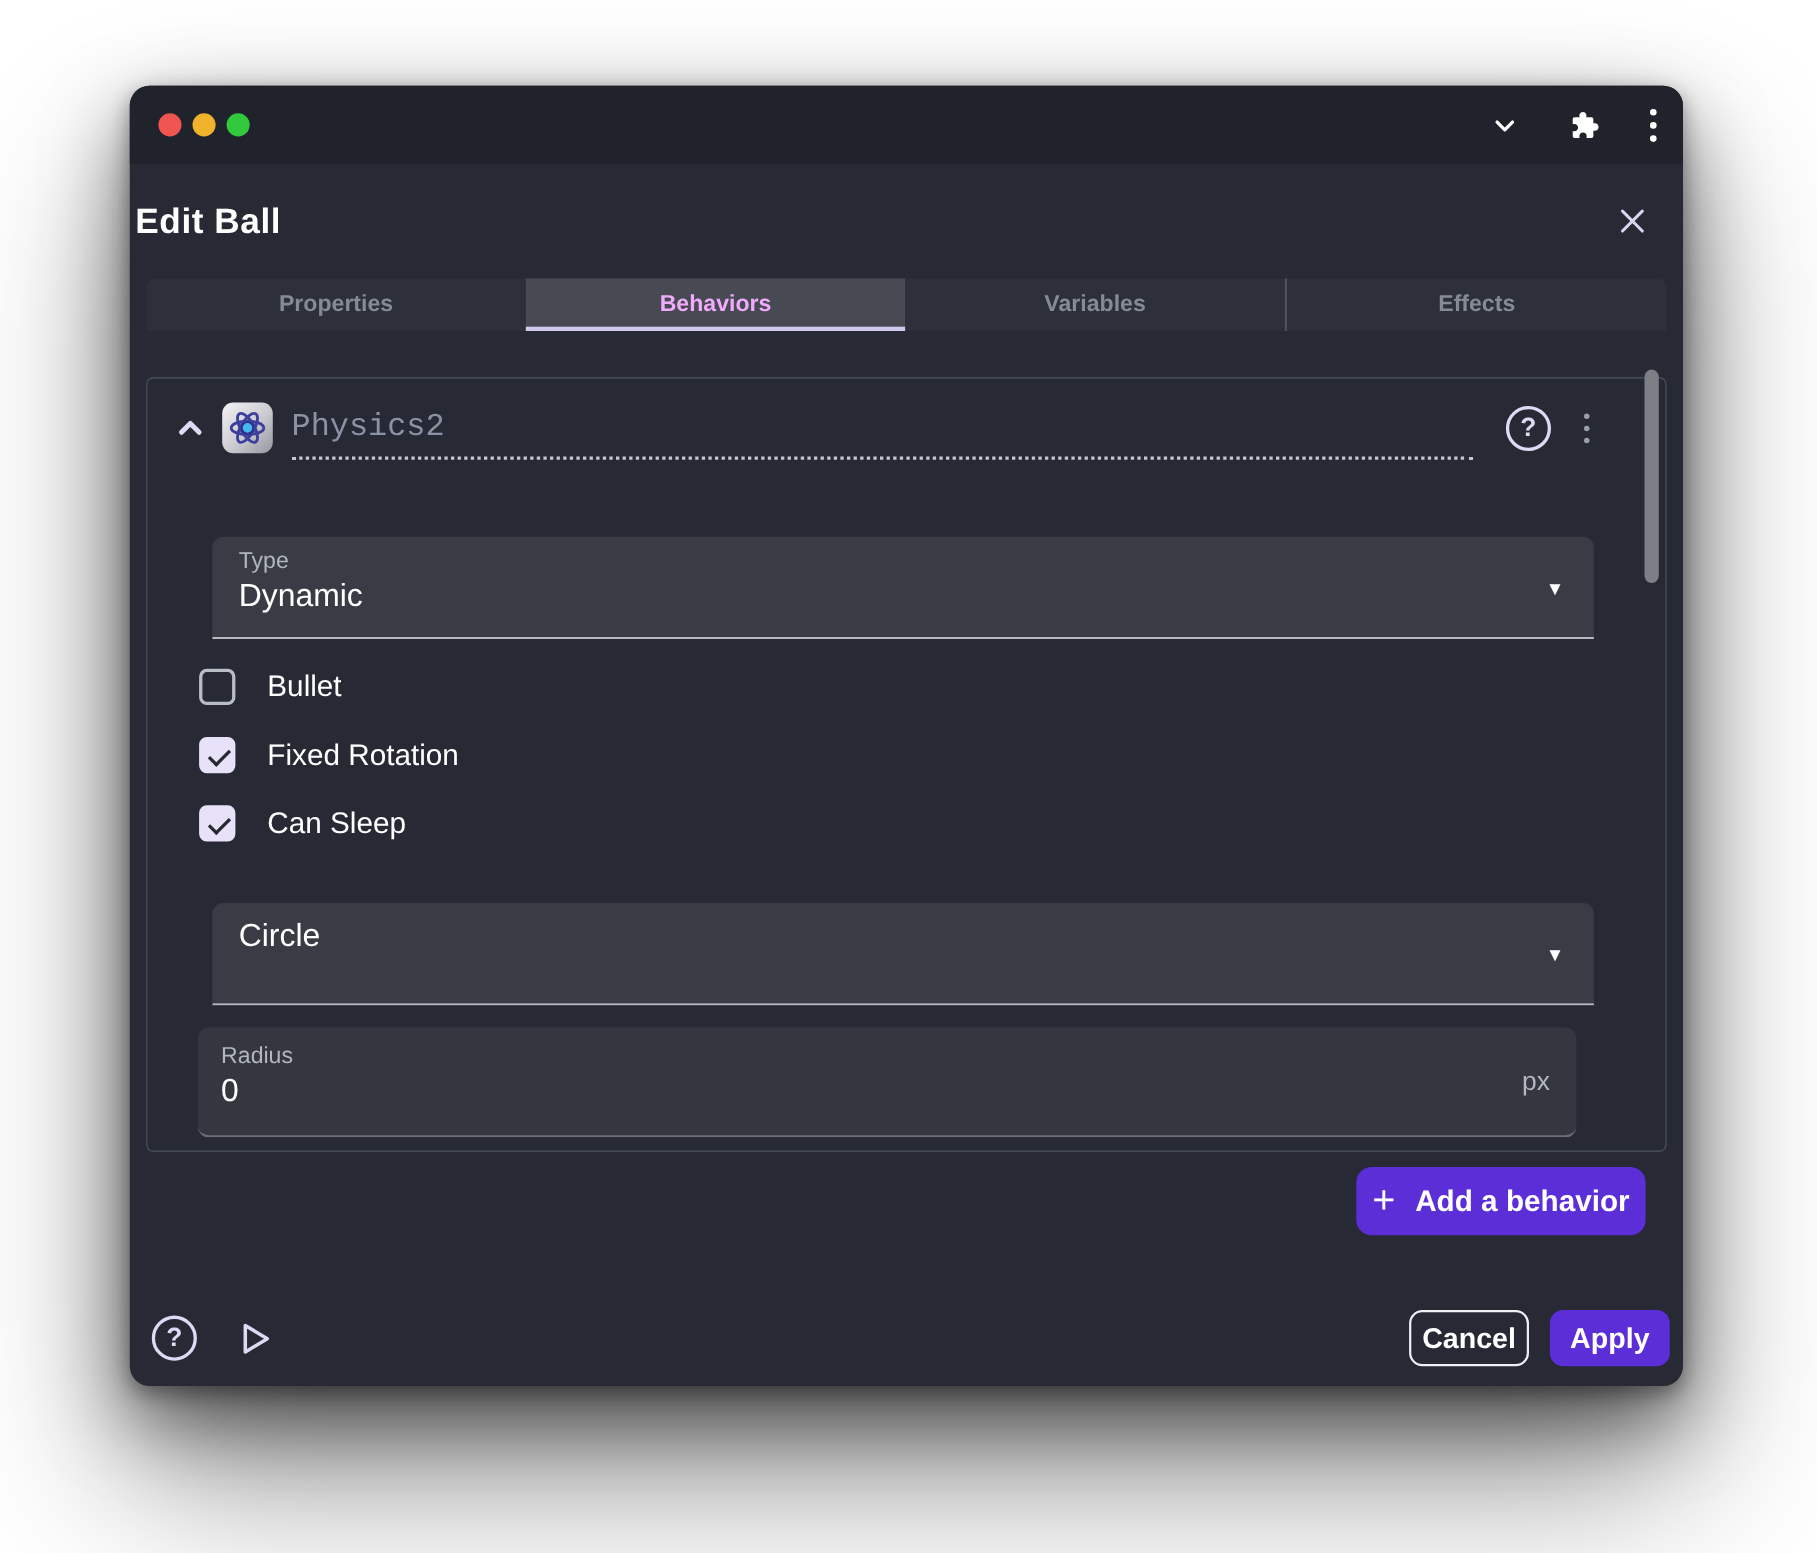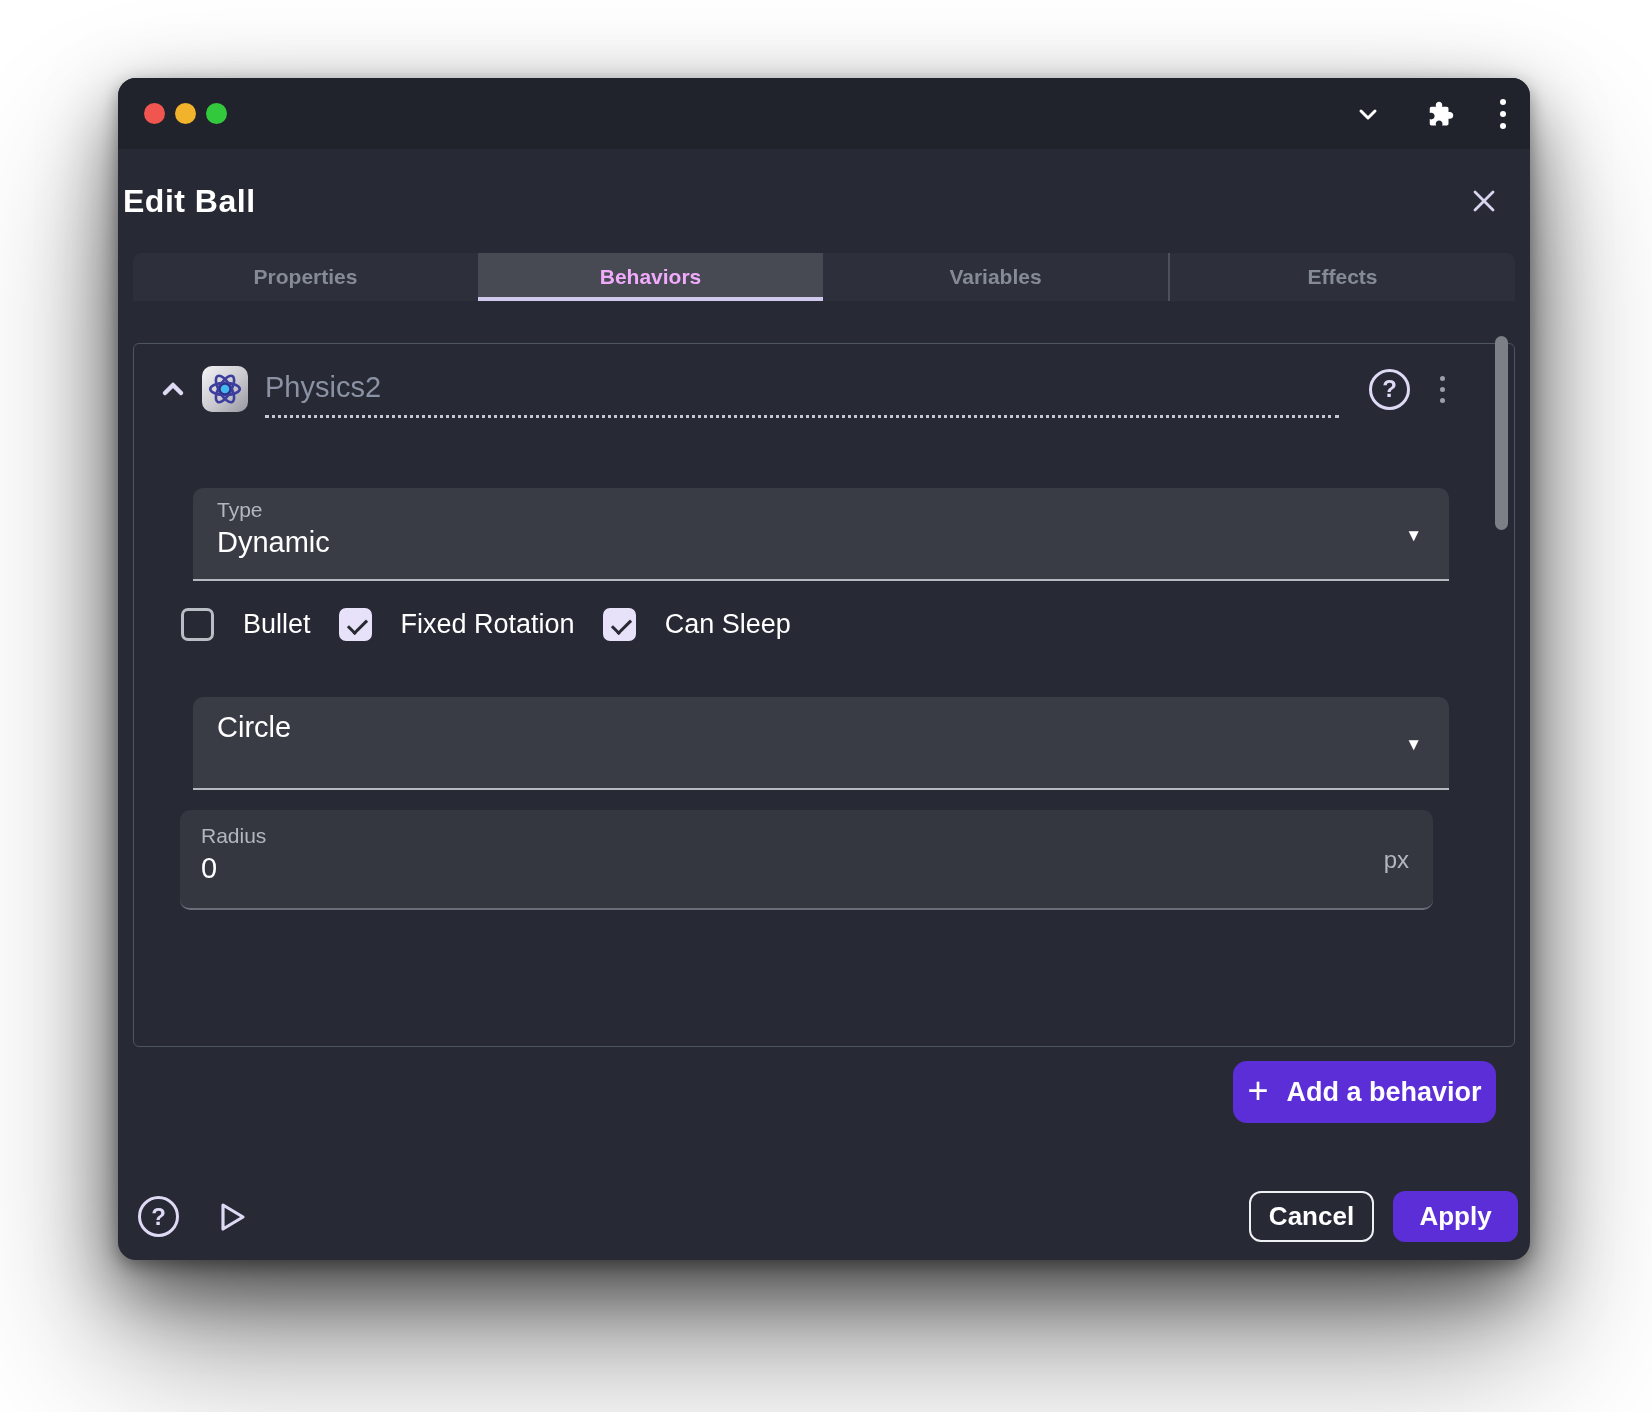--- a/index.html
+++ b/index.html
@@ -38,38 +38,38 @@
     position:relative;padding:0 65px 0 22px;flex:none;}
   .scroll-thumb{position:absolute;top:-8px;right:6px;width:13px;height:194px;border-radius:7px;background:#7c7f85;}
 
   .b-header{margin-top:13px;height:64px;display:flex;align-items:center;}
   .collapse{width:34px;height:34px;display:flex;align-items:center;justify-content:center;cursor:pointer;}
   .atom-wrap{margin-left:12px;width:46px;height:46px;border-radius:10px;
     background:linear-gradient(135deg,#f4f4f6 0%,#c9c9cf 55%,#96979f 100%);
     display:flex;align-items:center;justify-content:center;}
   .name-wrap{flex:1;margin-left:17px;margin-right:30px;height:58px;display:flex;align-items:center;
     border-bottom:3px dotted #c5c8d2;}
-  .b-name{font-size:29px;color:#8a92a3;}
+  .b-name{font-size:29px;color:#8a92a3;font-family:Liberation Mono, monospace;}
   .help-circle{width:41px;height:41px;border:3px solid #ded9f4;border-radius:50%;
     display:flex;align-items:center;justify-content:center;flex:none;cursor:pointer;}
   .help-circle span{font-size:24px;font-weight:bold;color:#ded9f4;}
   .b-kebab{margin-left:26px;display:flex;flex-direction:column;gap:6px;cursor:pointer;padding:4px;}
   .b-kebab i{width:5px;height:5px;border-radius:50%;background:#9aa0ab;display:block;}
 
   
   .field{background:#393c45;border-radius:10px 10px 0 0;border-bottom:2px solid #b6b9c0;
     height:93px;position:relative;padding:10px 0 0 24px;cursor:pointer;margin-left:37px;}
   .field.type{margin-top:67px;}
   .field.shape{margin-top:56px;}
   .f-label{font-size:21px;color:#b2b6bf;}
   .f-value{font-size:29px;color:#ffffff;margin-top:4px;}
   .f-arrow{position:absolute;right:27px;top:38px;font-size:17px;color:#ffffff;}
 
   
-  .cb-list{margin-top:26px;margin-left:25px;display:flex;flex-direction:row;gap:28px;}
+  .cb-list{margin-top:26px;margin-left:25px;display:flex;flex-direction:column;gap:28px;}
   .cb-row{display:flex;align-items:center;height:34px;cursor:pointer;}
   .cb{width:33px;height:33px;border-radius:7px;border:3px solid #b9bdc4;position:relative;flex:none;}
   .cb-row.checked .cb{background:#e7e1f9;border-color:#e7e1f9;}
   .cb-row.checked .cb::after{content:"";position:absolute;left:6px;top:8px;width:16px;height:8px;
     border-left:3.5px solid #272a33;border-bottom:3.5px solid #272a33;transform:rotate(-45deg);}
   .cb-label{margin-left:29px;font-size:27px;color:#ffffff;}
 
   
   .radius-box{margin:20px 16px 12px 24px;height:100px;background:#343640;border-radius:10px;
     border-bottom:2px solid #6a6e79;position:relative;padding:14px 0 0 21px;}
@@ -79,21 +79,21 @@
   .add-row{margin:14px 34px 0 0;height:62px;display:flex;justify-content:flex-end;flex:none;}
   .add-btn{width:263px;height:62px;background:#5b2ed8;border:none;border-radius:14px;
     display:flex;align-items:center;justify-content:center;gap:18px;cursor:pointer;}
   .add-plus{font-size:36px;color:#ffffff;font-weight:400;line-height:1;margin-top:-3px;}
   .add-label{font-size:27px;font-weight:bold;color:#ffffff;}
 
   
   .footer{flex:1;display:flex;align-items:flex-end;padding:0 12px 18px 20px;}
   .footer-left{display:flex;align-items:center;gap:36px;height:51px;}
   .footer-right{margin-left:auto;display:flex;gap:19px;}
-  .btn{height:51px;width:125px;border-radius:12px;font-size:26px;font-weight:bold;color:#ffffff;
+  .btn{height:51px;width:109px;border-radius:12px;font-size:26px;font-weight:bold;color:#ffffff;
     display:flex;align-items:center;justify-content:center;cursor:pointer;}
   .btn.cancel{background:transparent;border:2px solid #eef0f4;}
   .btn.apply{background:#5b2ed8;border:none;}
   .play-btn{display:flex;align-items:center;justify-content:center;cursor:pointer;}
 </style>
 </head>
 <body>
 
 <div class="stage">
   <div class="window">

